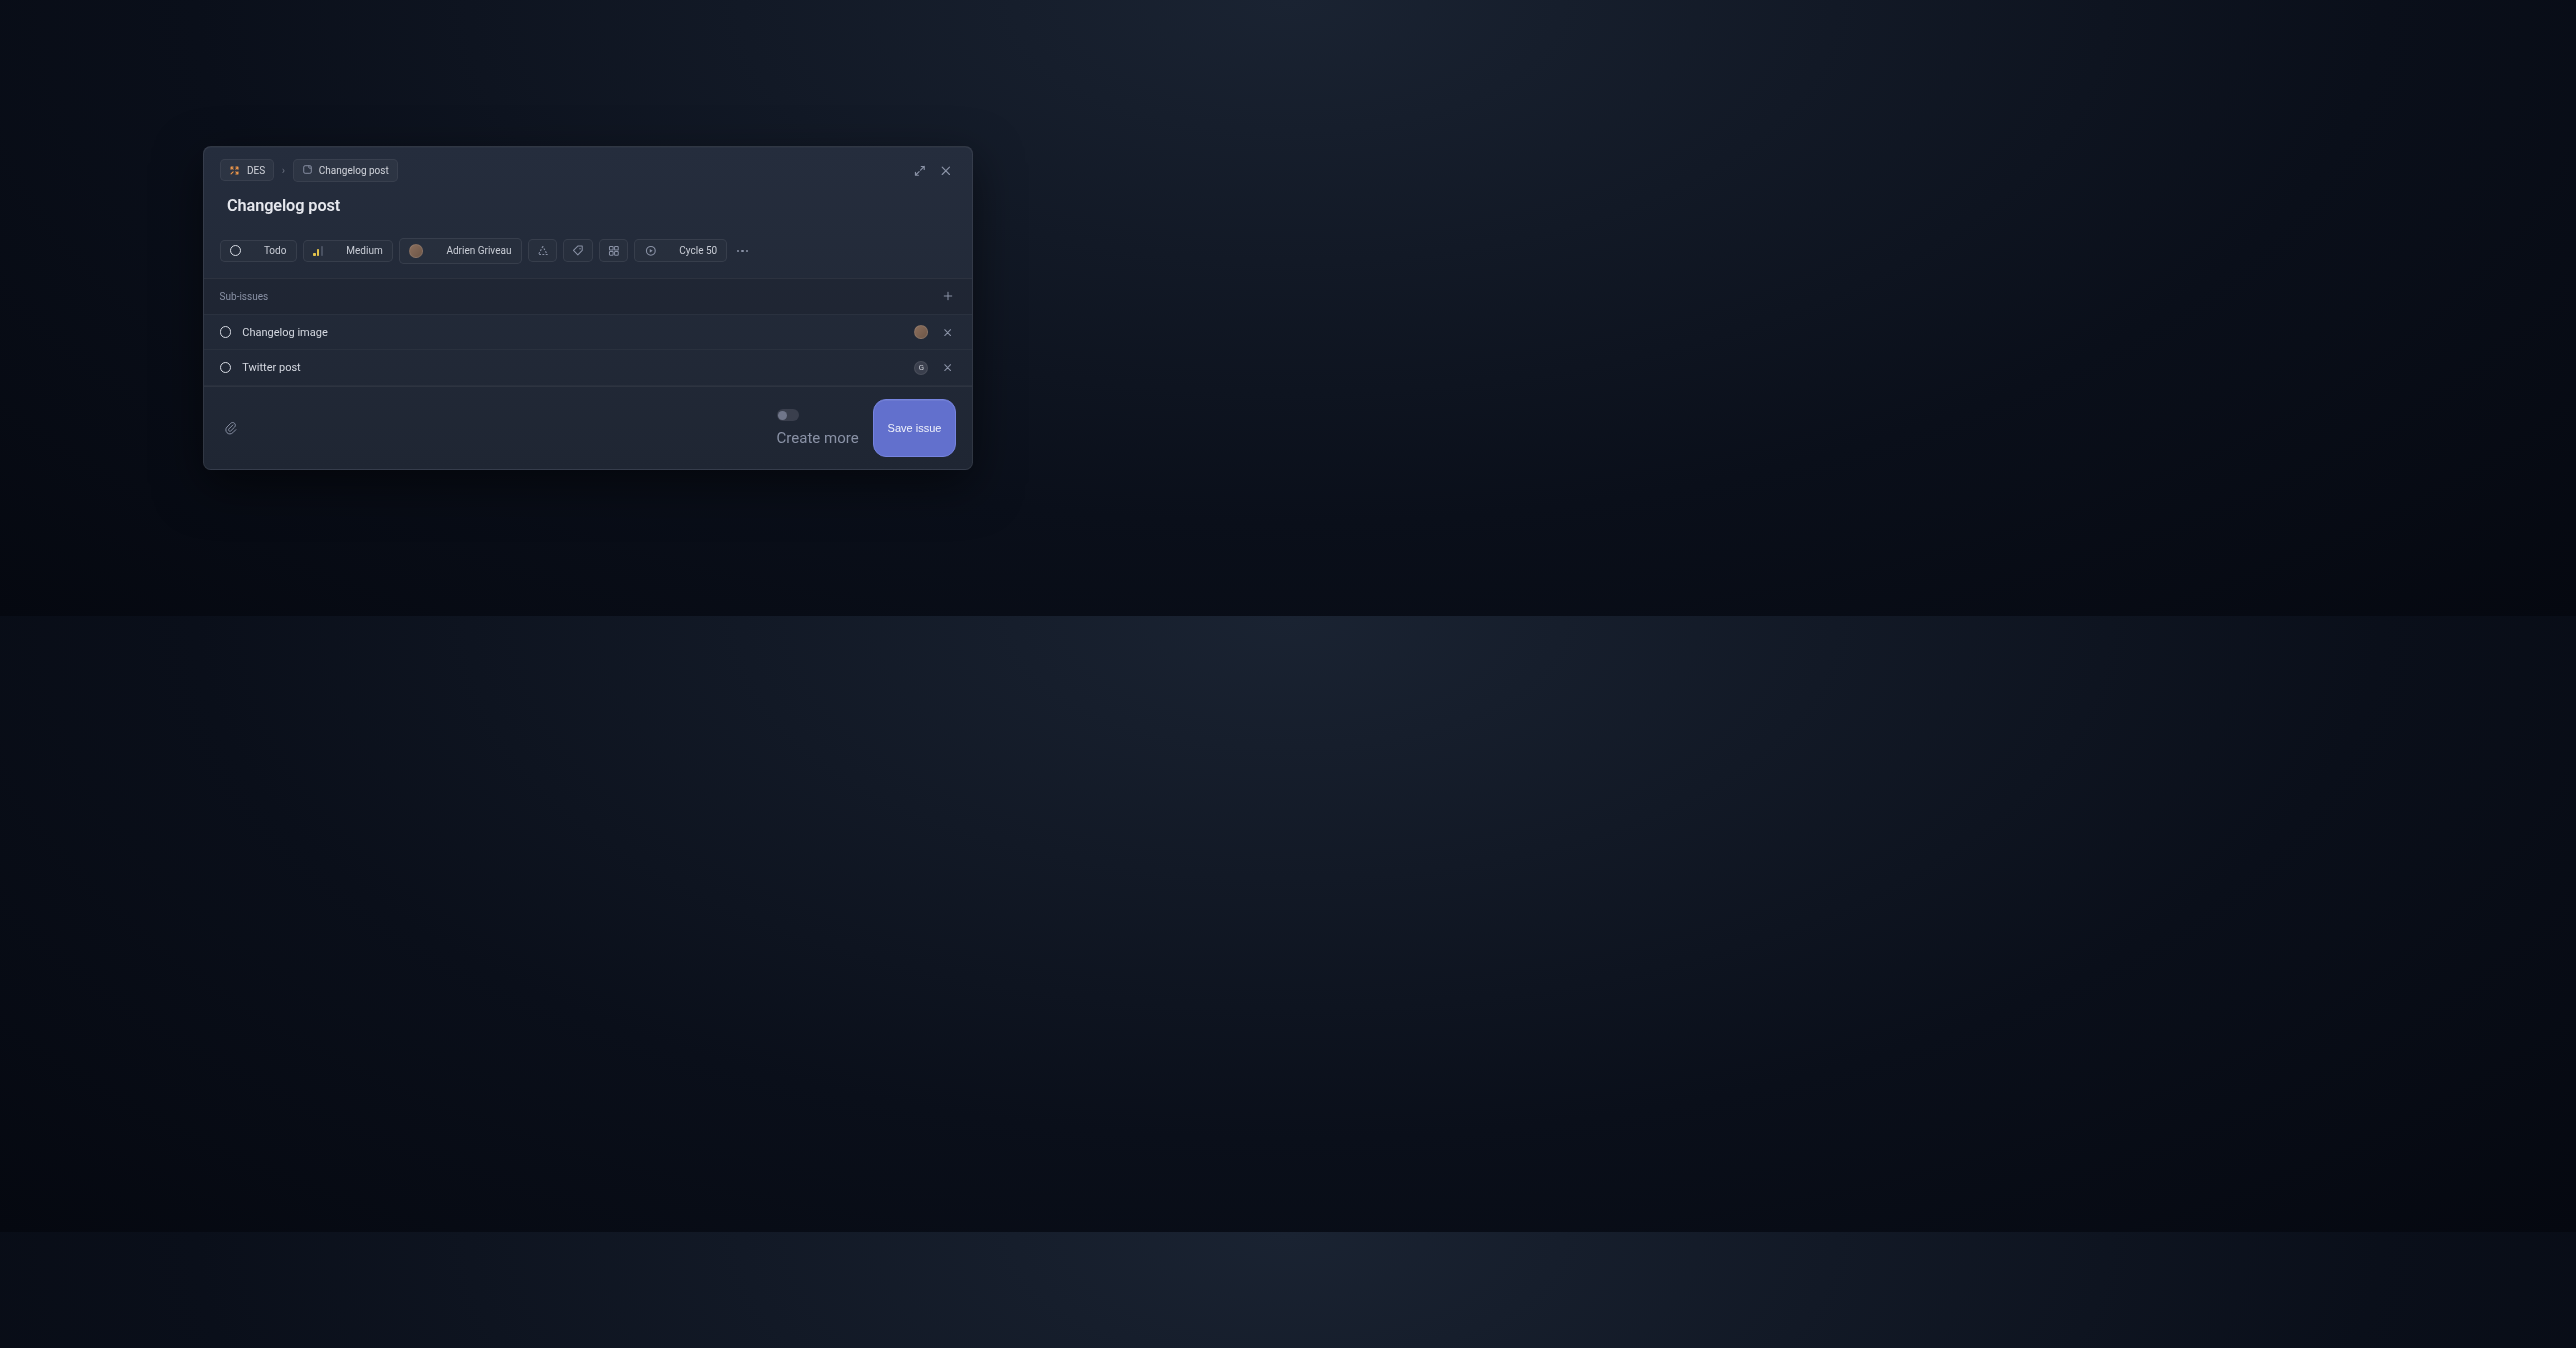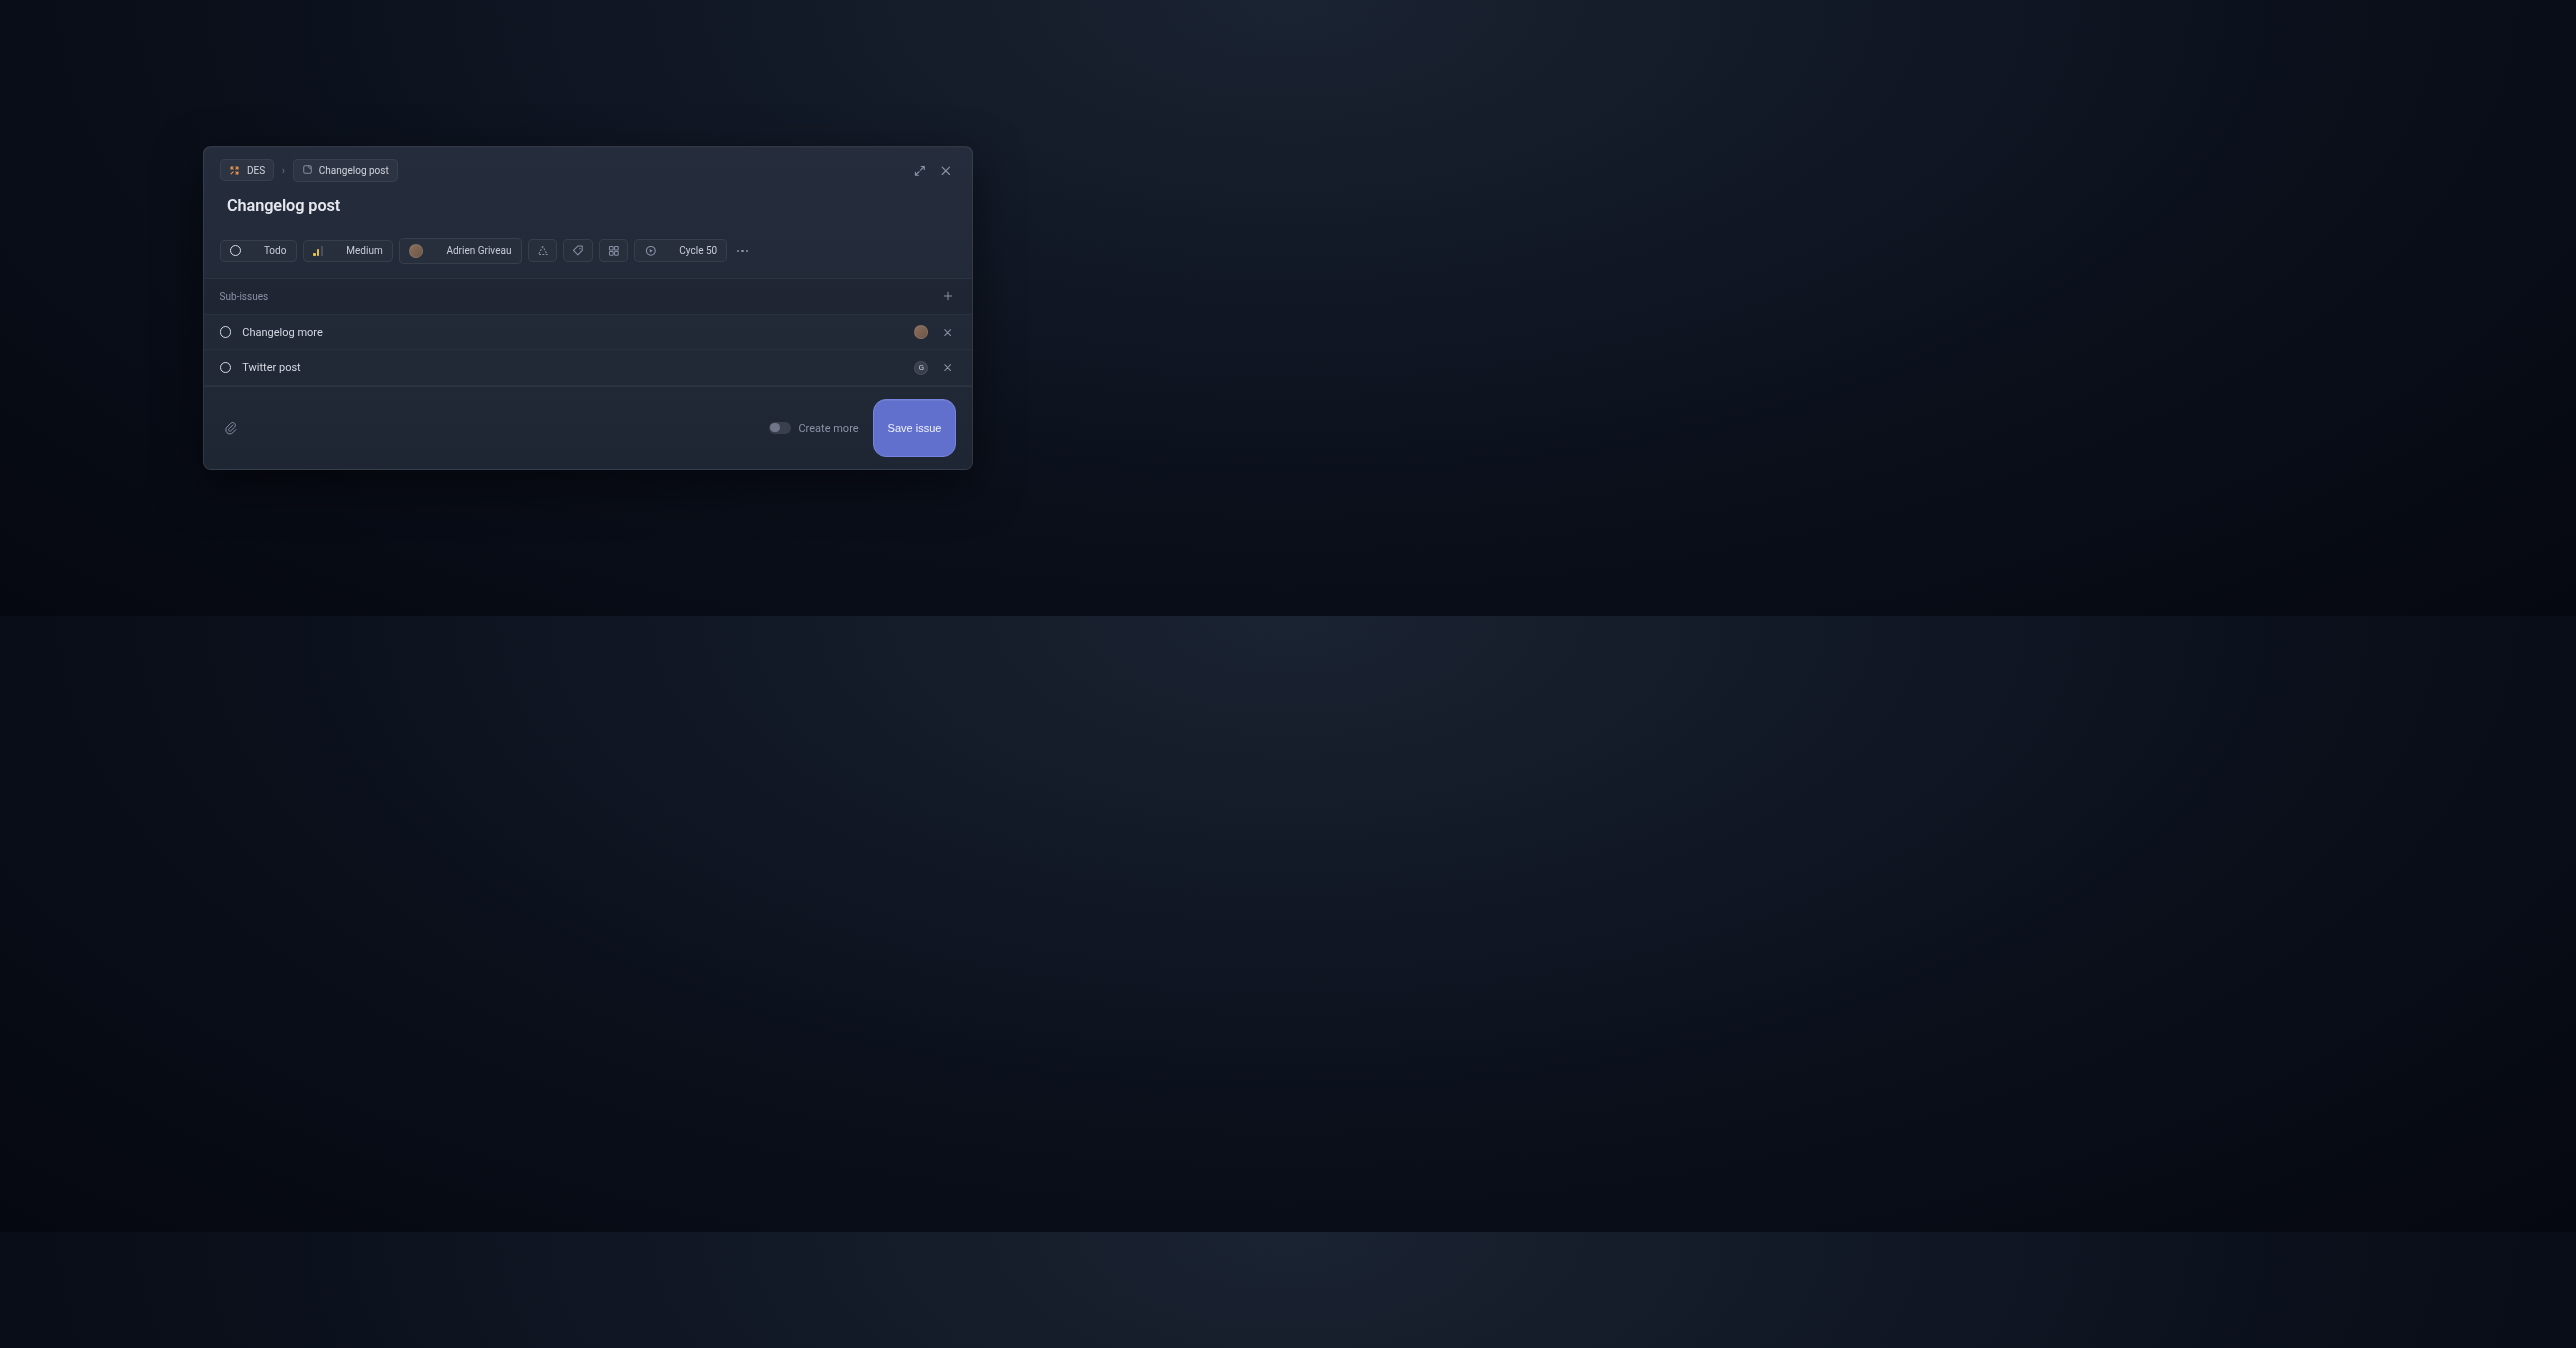--- a/index.html
+++ b/index.html
@@ -237,22 +237,23 @@
   .footer-right {
     display: flex;
     align-items: center;
     gap: 14px;
   }
 
   .toggle-wrap {
     display: inline-flex;
     gap: 7.8px;
     color: #8a92a6;
-    font-size: 11px;
-    cursor: pointer;
+    font-size: 15px;
+    cursor: pointer;
+    flex-direction: column;
   }
 
   .toggle {
     width: 22px;
     height: 12.4px;
     background: #3a3f4d;
     border-radius: 777px;
     position: relative;
   }
   .toggle::after {
@@ -377,21 +378,21 @@
     <div class="icon-btn" style="width:17px;height:17px">
       <svg width="10" height="10" viewBox="0 0 16 16" fill="none">
         <path d="M8 2V14M2 8H14" stroke="currentColor" stroke-width="1.6" stroke-linecap="round"></path>
       </svg>
     </div>
   </div>
 
   <div class="sub-list">
     <div class="sub-row">
       <span class="status-dot"></span>
-      <span class="label">Changelog more</span>
+      <span class="label">Changelog image</span>
       <span class="avatar-tiny"></span>
       <div class="icon-btn" style="width:17px;height:17px">
         <svg width="9.3" height="9.3" viewBox="0 0 16 16" fill="none">
           <path d="M3 3L13 13M13 3L3 13" stroke="currentColor" stroke-width="1.8" stroke-linecap="round"></path>
         </svg>
       </div>
     </div>
     <div class="sub-row">
       <span class="status-dot"></span>
       <span class="label">Twitter post</span>

